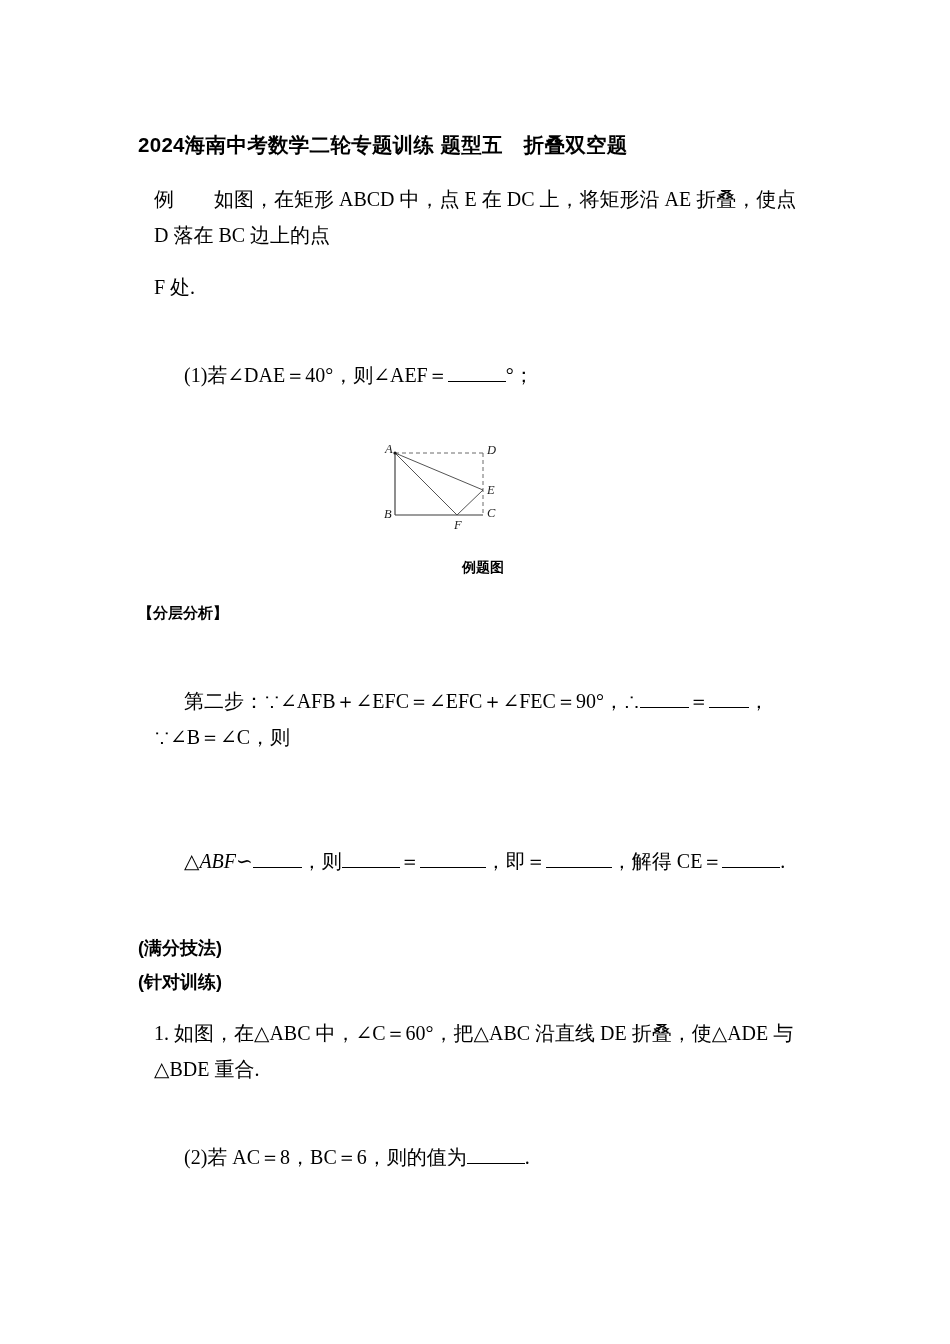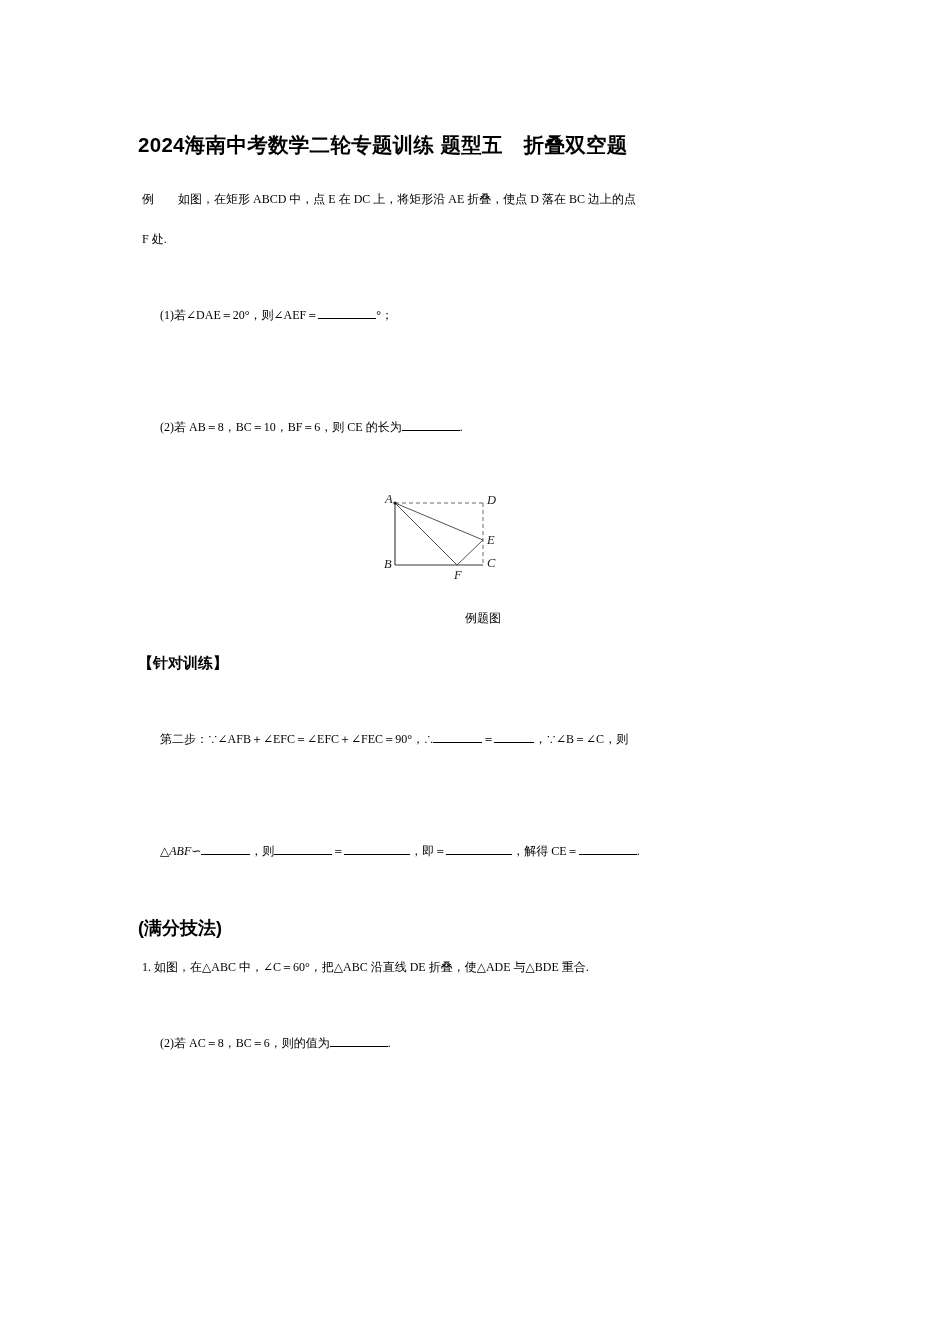--- a/index.html
+++ b/index.html
@@ -34,23 +34,23 @@
     font-weight: bold;
     font-size: 20.5px;
     letter-spacing: 0.3px;
     margin-top: 131px;
     margin-bottom: 0;
     white-space: pre;
   }
 
   
   .p {
-    font-size: 12px;
+    font-size: 20px;
     line-height: 36px;
-    margin: 4px;
+    margin: 16px;
     white-space: pre-wrap;
   }
   .p.first-para { margin-top: 22px; }
   .it { font-style: italic; }
   .blank {
     display: inline-block;
     border-bottom: 1px solid #000;
     vertical-align: baseline;
   }
   .b6  { width: 58px; }
@@ -68,23 +68,24 @@
   .head-s {
     font-family: "Liberation Sans", "DejaVu Sans", sans-serif;
     font-weight: bold;
     font-size: 18px;
     line-height: 34px;
     margin: 0;
   }
 
   .fig-caption {
     text-align: center;
-    font-size: 12px;
+    font-size: 14px;
     line-height: 30px;
     margin: 0;
+    font-weight: bold;
   }
 
   .figwrap {
     position: relative;
     width: 100%;
     display: flex;
     justify-content: center;
   }
   svg { display: block; overflow: visible; }
   .lbl {
@@ -104,26 +105,23 @@
 <div class="page">
   <div class="content">
 
     <div class="doc-title">2024海南中考数学二轮专题训练 题型五　折叠双空题</div>
 
     <div class="p first-para">例　　如图，在矩形 ABCD 中，点 E 在 DC 上，将矩形沿 AE 折叠，使点 D 落在 BC 边上的点</div>
 
     <div class="p">F 处.</div>
 
     <div class="p">
-      <span>(1)若∠DAE＝20°，则∠AEF＝</span><span class="blank b6"></span><span>°；</span>
+      <span>(1)若∠DAE＝40°，则∠AEF＝</span><span class="blank b6"></span><span>°；</span>
     </div>
 
-    <div class="p">
-      <span>(2)若 AB＝8，BC＝10，BF＝6，则 CE 的长为</span><span class="blank b6"></span><span>.</span>
-    </div>
 
     <div class="figwrap" style="margin-top:14px;">
       <svg width="200" height="96" viewBox="0 0 200 96">
 
         <line class="solid" x1="12" y1="8" x2="12" y2="70"></line>
         <line class="solid" x1="12" y1="70" x2="100" y2="70"></line>
         <line class="dash" x1="12" y1="8" x2="100" y2="8"></line>
         <line class="dash" x1="100" y1="8" x2="100" y2="70"></line>
 
         <line class="thin" x1="12" y1="8" x2="100" y2="45"></line>
@@ -134,34 +132,35 @@
         <text class="lbl" x="104" y="9">D</text>
         <text class="lbl" x="104" y="49">E</text>
         <text class="lbl" x="104" y="72">C</text>
         <text class="lbl" x="1" y="73">B</text>
         <text class="lbl" x="71" y="84">F</text>
       </svg>
     </div>
 
     <div class="fig-caption" style="margin-top:12px;">例题图</div>
 
-    <div class="head-b" style="margin-top:12px;">【针对训练】</div>
+    <div class="head-b" style="margin-top:12px;">【分层分析】</div>
 
 
     <div class="p">
       <span>第二步：∵∠AFB＋∠EFC＝∠EFC＋∠FEC＝90°，∴</span><span class="blank b5"></span><span>＝</span><span class="blank b4"></span><span>，∵∠B＝∠C，则</span>
     </div>
 
     <div class="p">
       <span class="it">△ABF∽</span><span class="blank b5"></span><span>，则</span><span class="blank b6"></span><span>＝</span><span class="blank b7"></span><span>，即＝</span><span class="blank b7"></span><span>，解得 CE＝</span><span class="blank b6"></span><span>.</span>
     </div>
 
     <div class="head-s" style="margin-top:6px;">(满分技法)</div>
 
 
+    <div class="head-s">(针对训练)</div>
 
     <div class="p">1. 如图，在△ABC 中，∠C＝60°，把△ABC 沿直线 DE 折叠，使△ADE 与△BDE 重合.</div>
 
 
     <div class="p">
       <span>(2)若 AC＝8，BC＝6，则的值为</span><span class="blank b6"></span><span>.</span>
     </div>
 
   </div>
 </div>

